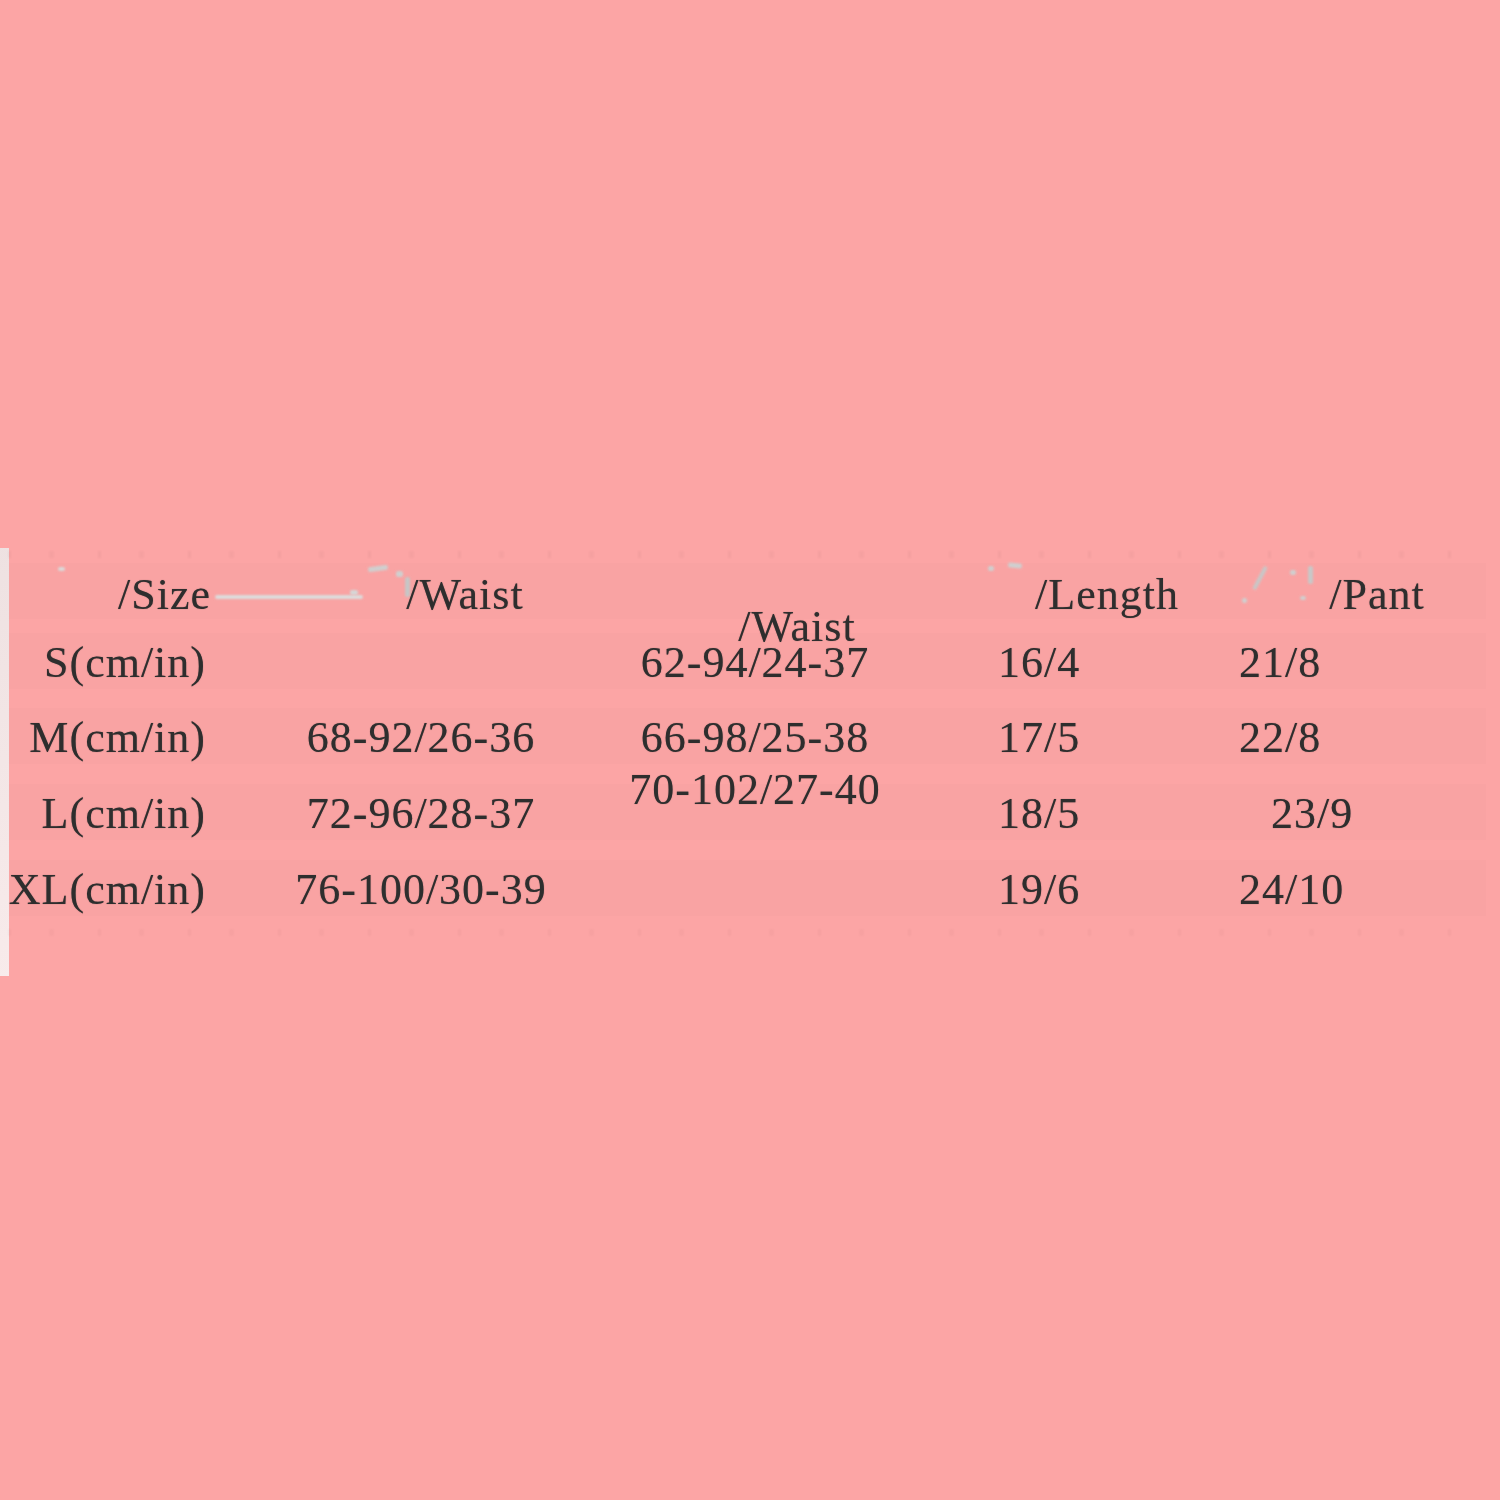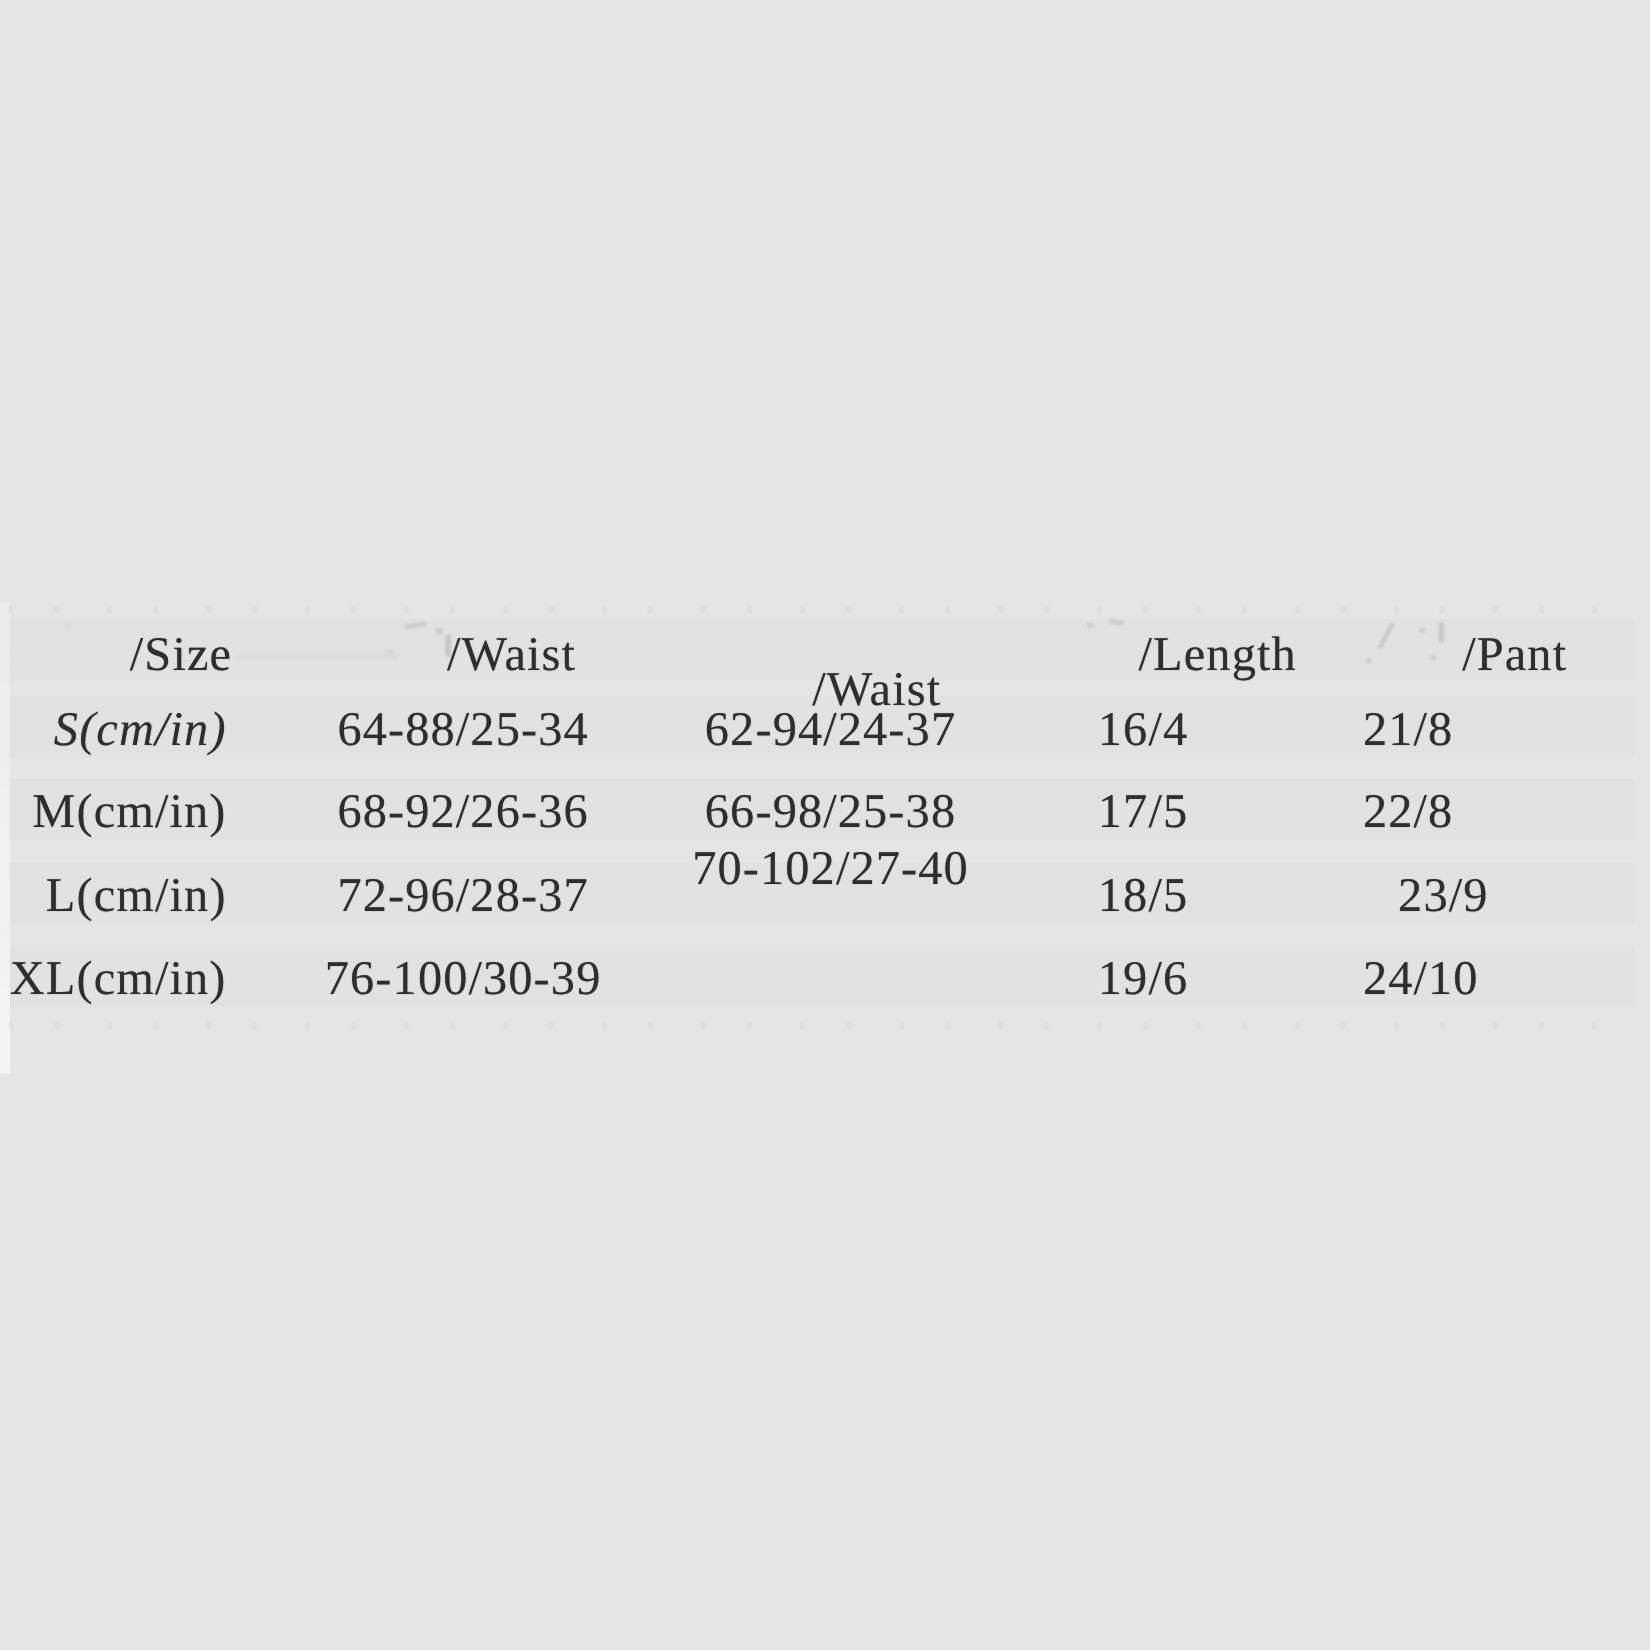--- a/index.html
+++ b/index.html
@@ -4,21 +4,21 @@
 <style>
   html, body {
     margin: 0;
     padding: 0;
     background: #ffffff;
   }
   #screen {
     position: relative;
     width: 1500px;
     height: 1500px;
-    background: #e5e5e5;
+    background: #fca5a5;
     overflow: hidden;
     font-family: "Liberation Serif", "DejaVu Serif", serif;
   }
   .cell {
     position: absolute;
     font-size: 44px;
     line-height: 1;
     color: #2e2e2e;
     letter-spacing: 1px;
     white-space: nowrap;
@@ -91,22 +91,21 @@
   <div class="artifact" style="left:1290px; top:570px; width:6px;  height:5px;"></div>
   <div class="artifact" style="left:1308px; top:566px; width:5px;  height:18px; background:#c8c8c8;"></div>
   <div class="artifact" style="left:1300px; top:596px; width:6px;  height:4px;"></div>
 
   <div class="cell align-right" style="left:211px;  top:573px;">/Size</div>
   <div class="cell align-center" style="left:465px;  top:573px;">/Waist</div>
   <div class="cell align-center" style="left:797px;  top:573px;margin-top:32px;">/Waist</div>
   <div class="cell align-center" style="left:1107px; top:573px;">/Length</div>
   <div class="cell align-center" style="left:1377px; top:573px;">/Pant</div>
 
-  <div class="cell align-right" style="left:206px;  top:641px;font-style:italic;">S(cm/in)</div>
-  <div class="cell align-center" style="left:421px;  top:641px;">64-88/25-34</div>
+  <div class="cell align-right" style="left:206px;  top:641px;">S(cm/in)</div>
   <div class="cell align-center" style="left:755px;  top:641px;">62-94/24-37</div>
   <div class="cell" style="left:998px;  top:641px;">16/4</div>
   <div class="cell" style="left:1239px; top:641px;">21/8</div>
 
   <div class="cell align-right" style="left:206px;  top:716px;">M(cm/in)</div>
   <div class="cell align-center" style="left:421px;  top:716px;">68-92/26-36</div>
   <div class="cell align-center" style="left:755px;  top:716px;">66-98/25-38</div>
   <div class="cell" style="left:998px;  top:716px;">17/5</div>
   <div class="cell" style="left:1239px; top:716px;">22/8</div>
 

